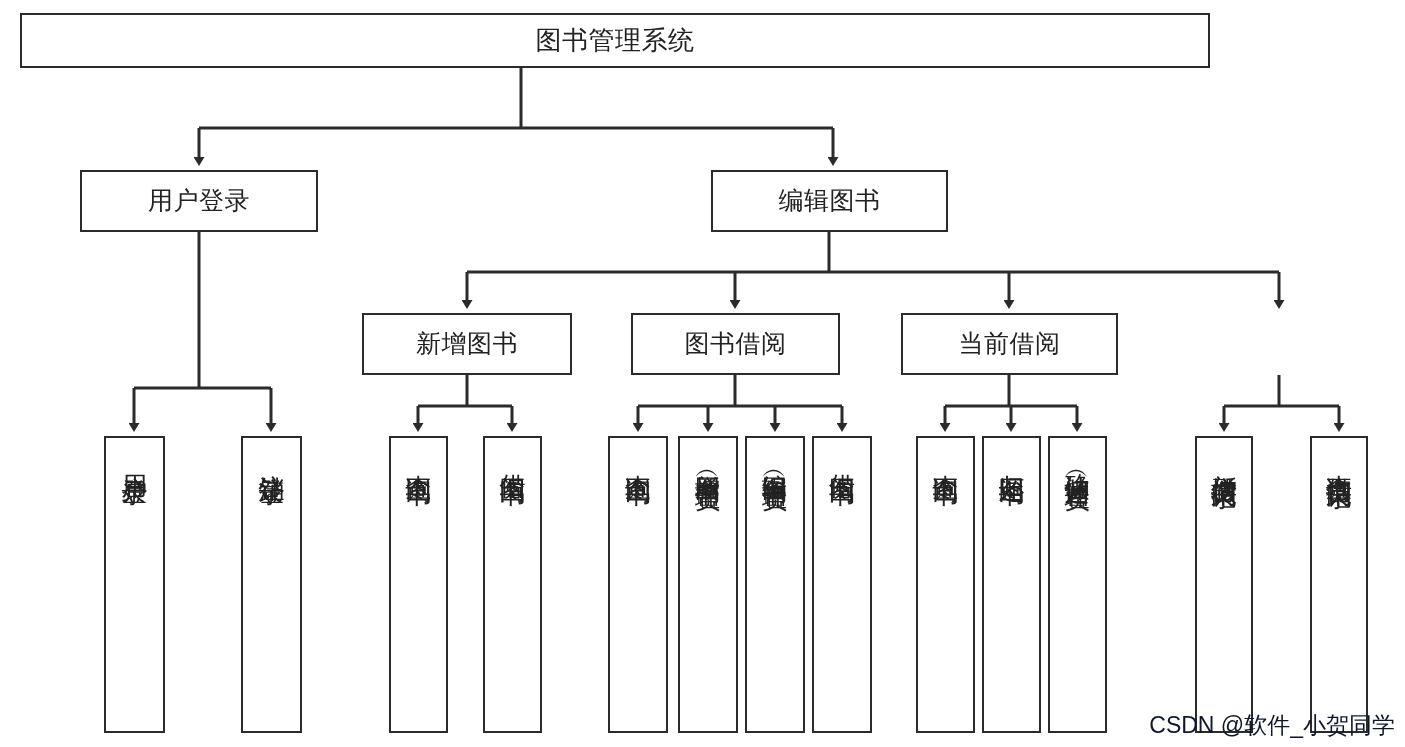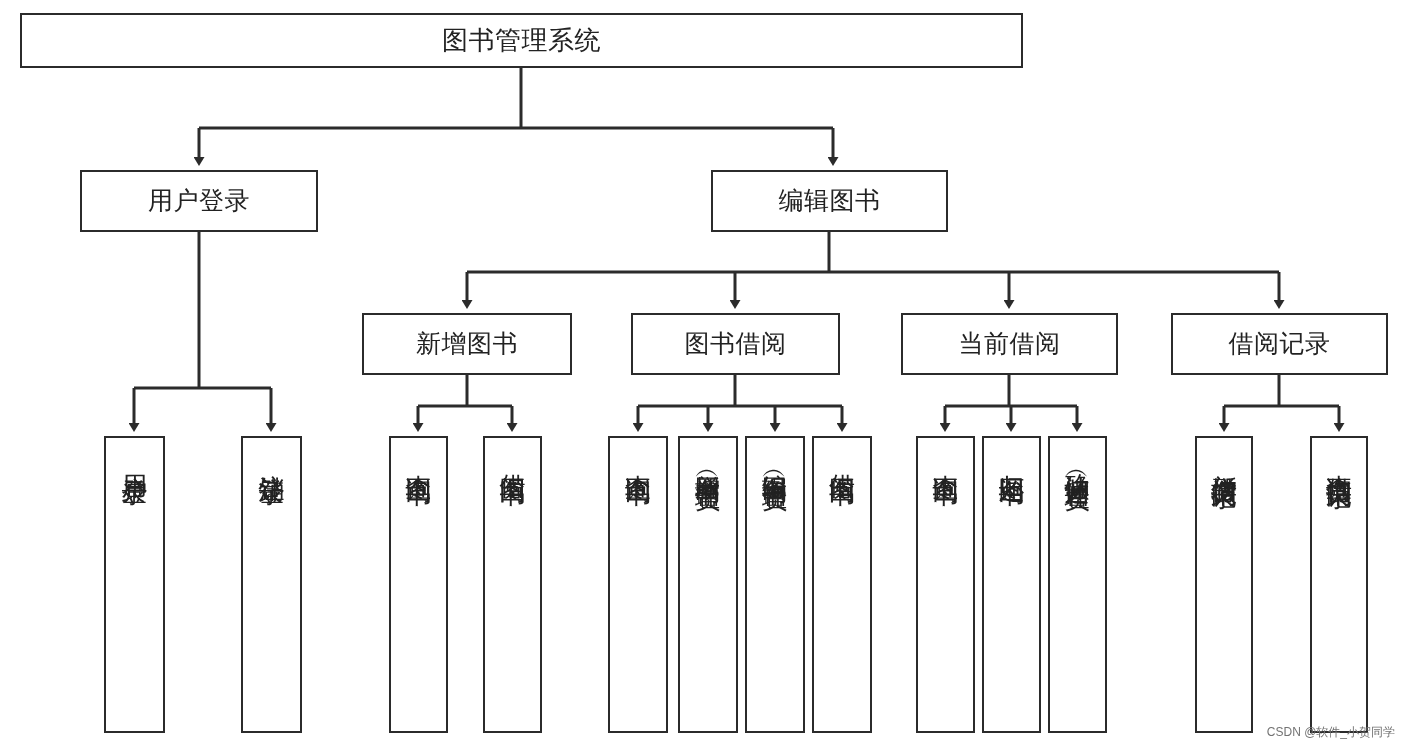--- a/index.html
+++ b/index.html
@@ -43,22 +43,22 @@
     line-height:1.04;
     letter-spacing:2px;
     white-space:nowrap;
   }
   .node.vert.tall .lbl{font-size:25px;}
 
   #watermark{
     position:absolute;
     right:10px;
     bottom:6px;
-    font-size:12px;
-    color:#737373;
+    font-size:23px;
+    color:#0f172a;
     white-space:nowrap;
     user-select:none;
   }
 </style>
 </head>
 <body>
 
 <div id="canvas">
 
   <svg class="wires" viewBox="0 0 1405 747" xmlns="http://www.w3.org/2000/svg">
@@ -104,42 +104,39 @@
       <path d="M1011,406 L1011,424" marker-end="url(#arw)"></path>
       <path d="M1077,406 L1077,424" marker-end="url(#arw)"></path>
 
       <path d="M1279,375 L1279,406"></path>
       <path d="M1224,406 L1339,406"></path>
       <path d="M1224,406 L1224,424" marker-end="url(#arw)"></path>
       <path d="M1339,406 L1339,424" marker-end="url(#arw)"></path>
     </g>
   </svg>
 
-  <div class="node horiz root" style="left:20px;top:13px;width:1003px;height:55px;">
+  <div class="node horiz root" style="left:20px;top:13px;width:1190px;height:55px;">
     <span class="lbl">图书管理系统</span>
   </div>
 
   <div class="node horiz" style="left:80px;top:170px;width:238px;height:62px;">
     <span class="lbl">用户登录</span>
   </div>
   <div class="node horiz" style="left:711px;top:170px;width:237px;height:62px;">
     <span class="lbl">编辑图书</span>
   </div>
 
   <div class="node horiz" style="left:362px;top:313px;width:210px;height:62px;">
     <span class="lbl">新增图书</span>
   </div>
   <div class="node horiz" style="left:901px;top:313px;width:217px;height:62px;">
     <span class="lbl">当前借阅</span>
   </div>
   <div class="node horiz" style="left:631px;top:313px;width:209px;height:62px;">
     <span class="lbl">图书借阅</span>
-  </div>
-  <div class="node horiz" style="left:1171px;top:313px;width:217px;height:62px;">
-    <span class="lbl">借阅记录</span>
   </div>
 
   <div class="node vert" style="left:104px;top:436px;width:61px;height:297px;">
     <span class="lbl">用户登录</span>
   </div>
   <div class="node vert" style="left:241px;top:436px;width:61px;height:297px;">
     <span class="lbl">注销登录</span>
   </div>
 
   <div class="node vert" style="left:389px;top:436px;width:59px;height:297px;">

